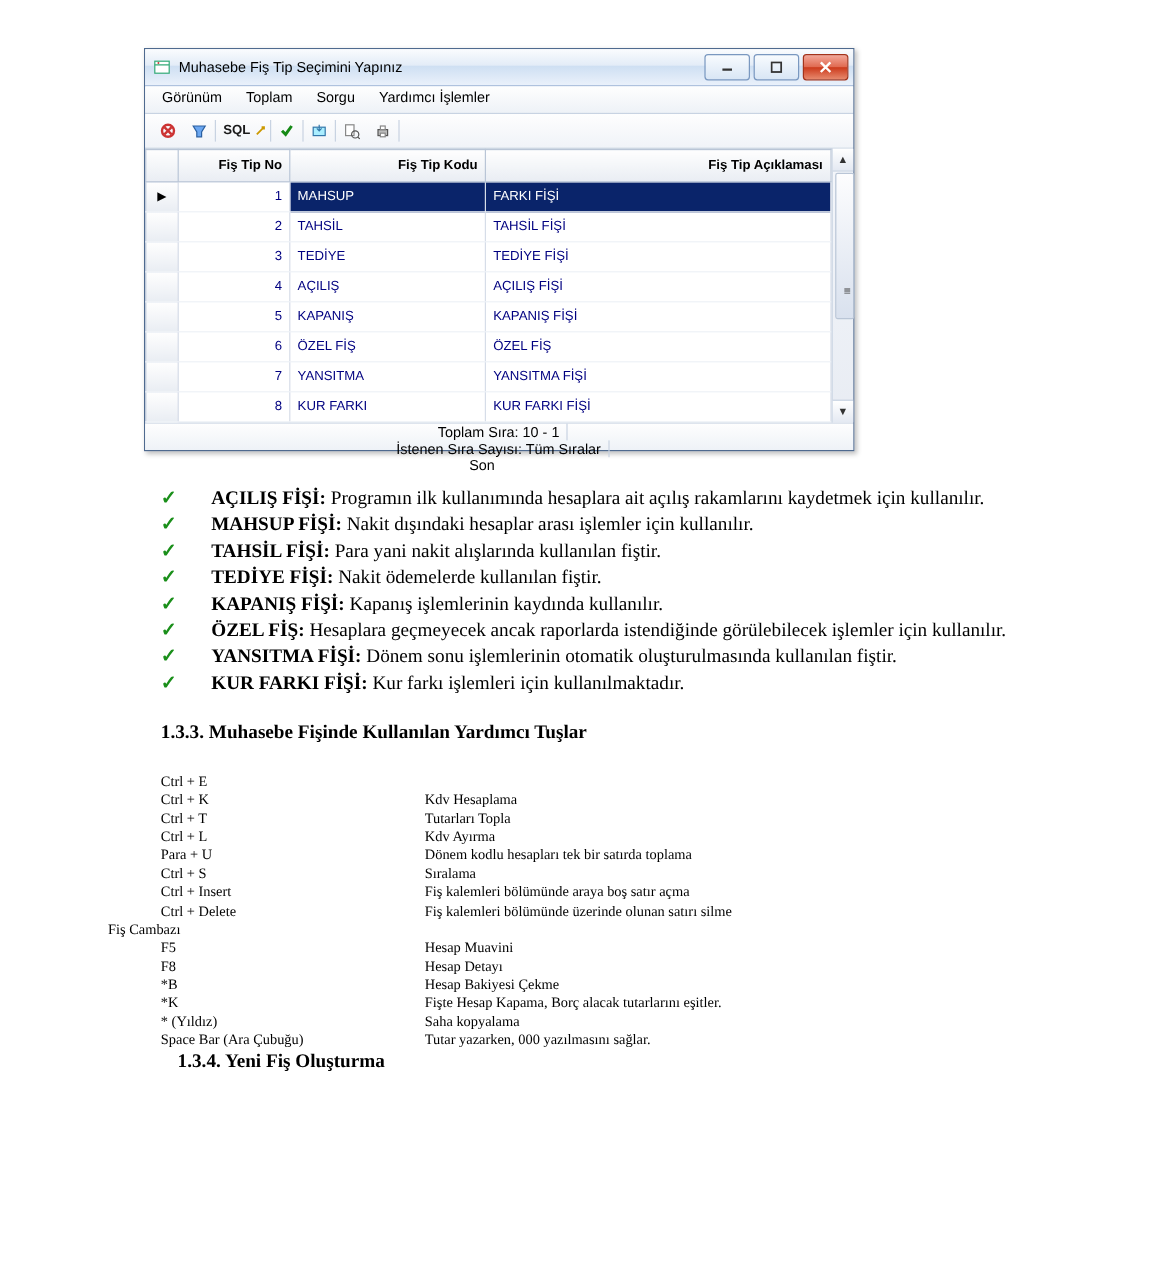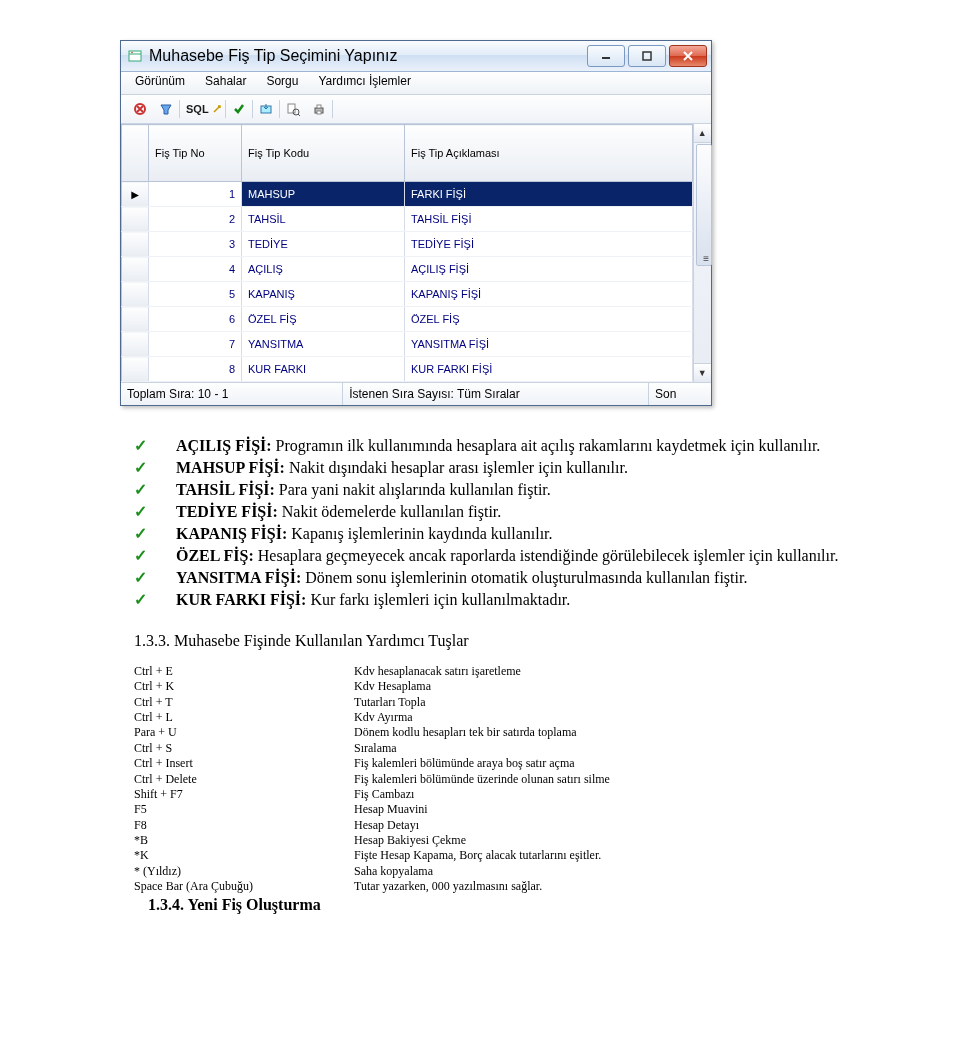--- a/index.html
+++ b/index.html
@@ -37,21 +37,21 @@
     padding: 0 4px 0 6px;
   }
   .title-icon {
     width: 16px; height: 16px;
     display:inline-flex; align-items:center; justify-content:center;
     margin-right: 6px;
   }
   .title-text {
     flex: 1;
     color: #000;
-    font-size: 16px;
+    font-size: 12px;
   }
   .win-buttons {
     display: flex;
     gap: 3px;
   }
   .win-btn {
     width: 36px; height: 20px;
     border: 1px solid #7a98c0;
     border-radius: 3px;
     background: linear-gradient(to bottom, #f8fbfe, #d9e6f5);
@@ -110,24 +110,24 @@
   }
   .grid-table {
     border-collapse: collapse;
     width: 100%;
     font-size: 11px;
     color: #000080;
   }
   .grid-table th {
     background: linear-gradient(to bottom, #fefefe, #e9edf3);
     border: 1px solid #b9c5d6;
-    font-weight: normal;
+    font-weight: bold;
     color: #000;
-    text-align: left;
-    padding: 19px 6px;
+    text-align: right;
+    padding: 4px 6px;
     height: 18px;
   }
   .grid-table td {
     border-right: 1px solid #d6dde8;
     border-bottom: 1px solid #eef2f7;
     padding: 3px 6px;
     height: 18px;
     white-space: nowrap;
   }
   .row-indicator {
@@ -167,20 +167,21 @@
   }
   .vscroll .equal { position:absolute; right:2px; top:50%; font-size:10px; color:#444; }
 
   .statusbar {
     display:flex;
     height: 22px;
     border-top: 1px solid #c8d3e2;
     font-size: 12px;
     align-items:center;
     background: linear-gradient(to bottom,#fefefe,#eef2f7);
+    flex-direction: column;
   }
   .statusbar .cell {
     padding: 0 6px;
     border-right: 1px solid #c8d3e2;
     height:100%;
     display:flex; align-items:center;
   }
   .statusbar .cell:last-child { border-right:none; }
 
   
@@ -188,21 +189,21 @@
   .bullets li {
     list-style: none;
     text-indent: -24px;
     padding-left: 24px;
     text-align: justify;
     margin-bottom: 2px;
     line-height: 1.25;
   }
   .tick { color: #1a8f1a; font-weight: bold; display:inline-block; width:18px; }
 
-  .heading { font-weight: normal; margin-top: 22px; margin-bottom: 14px; padding-left: 44px; }
+  .heading { font-weight: bold; margin-top: 22px; margin-bottom: 24px; padding-left: 44px; }
 
   .kb-table {
     font-family: "Times New Roman", serif;
     font-size: 12px;
     line-height: 1.28;
   }
   .kb-row { display:flex; }
   .kb-key { width: 220px; white-space: nowrap; padding-left: 44px; }
   .kb-desc { flex:1; }
   .sub-heading { font-weight: bold; padding-left: 58px; margin-top: 2px; }
@@ -237,21 +238,21 @@
         <div class="win-btn close">
           <svg width="10" height="10">
               <path d="M1 1 L9 9 M9 1 L1 9" stroke="#fff" stroke-width="2"></path>
             </svg>
         </div>
       </div>
     </div>
 
     <div class="menubar">
       <span>Görünüm</span>
-      <span>Sahalar</span>
+      <span>Toplam</span>
       <span>Sorgu</span>
       <span>Yardımcı İşlemler</span>
     </div>
 
     <div class="toolbar">
       <div class="tool-btn">
         <svg width="14" height="14">
             <circle cx="7" cy="7" r="5" fill="none" stroke="#cc3333" stroke-width="2"></circle>
             <path d="M4 4 L10 10 M10 4 L4 10" stroke="#cc3333" stroke-width="2"></path>
           </svg>
@@ -384,21 +385,20 @@
     <li><span class="tick">✓</span><b>ÖZEL FİŞ:</b><span> Hesaplara geçmeyecek ancak raporlarda istendiğinde görülebilecek işlemler için kullanılır.</span></li>
     <li><span class="tick">✓</span><b>YANSITMA FİŞİ:</b><span> Dönem sonu işlemlerinin otomatik oluşturulmasında kullanılan fiştir.</span></li>
     <li><span class="tick">✓</span><b>KUR FARKI FİŞİ:</b><span> Kur farkı işlemleri için kullanılmaktadır.</span></li>
   </ul>
 
   <div class="heading">1.3.3. Muhasebe Fişinde Kullanılan Yardımcı Tuşlar</div>
 
   <div class="kb-table" id="kb-table">
       <div class="kb-row">
         <div class="kb-key">Ctrl + E</div>
-        <div class="kb-desc">Kdv hesaplanacak satırı işaretleme</div>
       </div>
       <div class="kb-row">
         <div class="kb-key">Ctrl + K</div>
         <div class="kb-desc">Kdv Hesaplama</div>
       </div>
       <div class="kb-row">
         <div class="kb-key">Ctrl + T</div>
         <div class="kb-desc">Tutarları Topla</div>
       </div>
       <div class="kb-row">
@@ -415,21 +415,20 @@
       </div>
       <div class="kb-row">
         <div class="kb-key">Ctrl + Insert</div>
         <div class="kb-desc">Fiş kalemleri bölümünde araya boş satır açma</div>
       </div>
       <div class="kb-row">
         <div class="kb-key">Ctrl + Delete</div>
         <div class="kb-desc">Fiş kalemleri bölümünde üzerinde olunan satırı silme</div>
       </div>
       <div class="kb-row">
-        <div class="kb-key">Shift + F7</div>
         <div class="kb-desc">Fiş Cambazı</div>
       </div>
       <div class="kb-row">
         <div class="kb-key">F5</div>
         <div class="kb-desc">Hesap Muavini</div>
       </div>
       <div class="kb-row">
         <div class="kb-key">F8</div>
         <div class="kb-desc">Hesap Detayı</div>
       </div>

